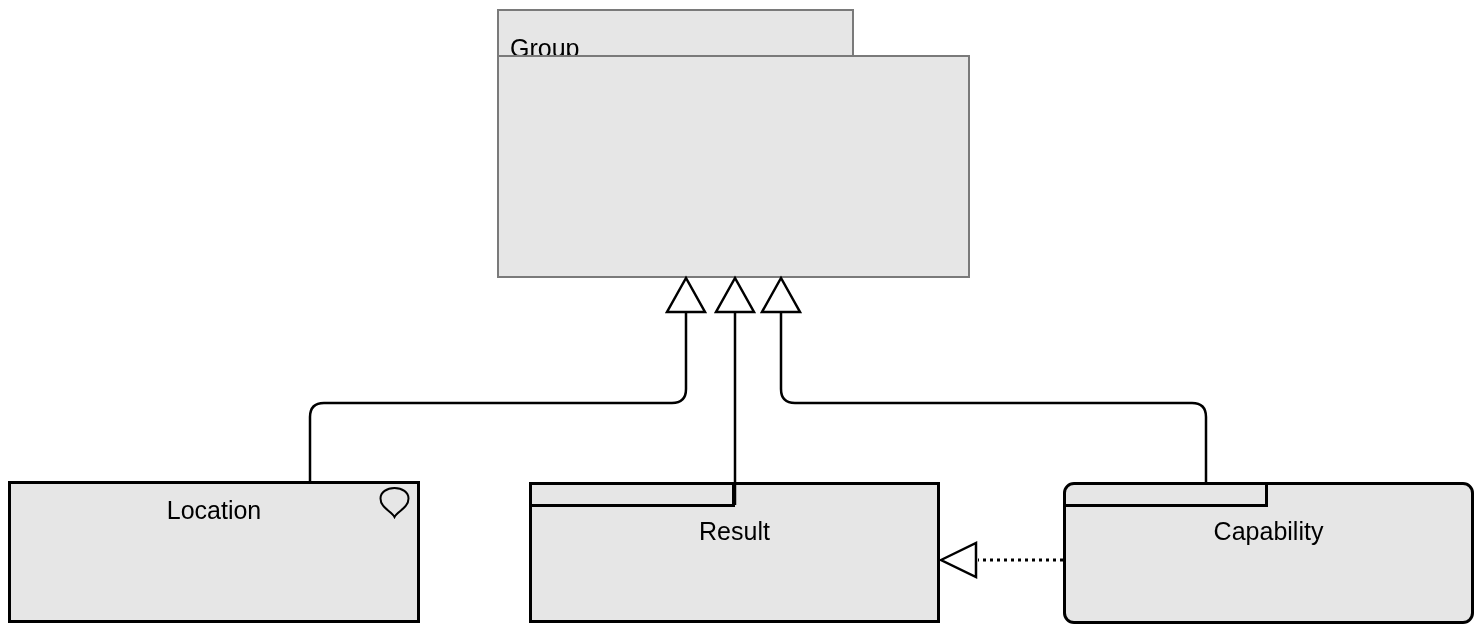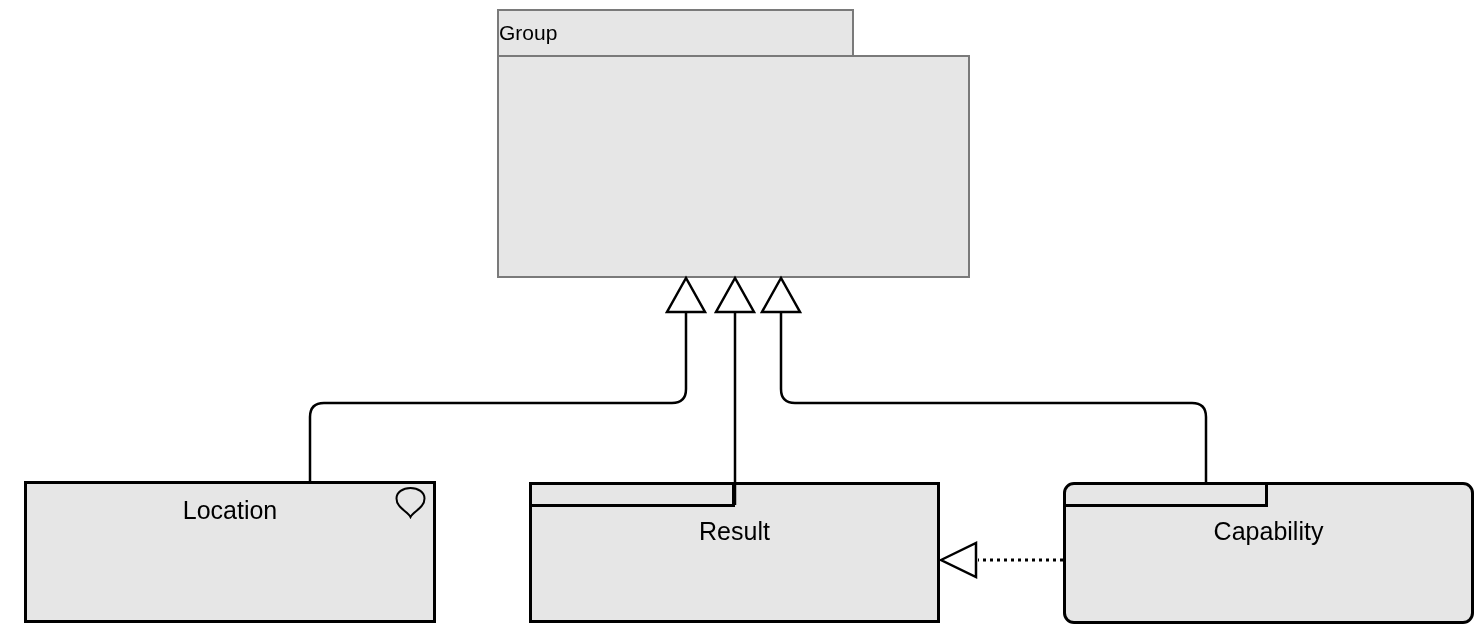--- a/index.html
+++ b/index.html
@@ -17,43 +17,45 @@
     left: 497px; top: 9px;
     width: 357px; height: 46px;
     background: #e6e6e6;
     border: 2px solid #7a7a7a;
     border-bottom: none;
     box-sizing: border-box;
     z-index: 1;
   }
   .pkg-tab-label {
     display: block;
+    padding-left: 11px;
     line-height: 44px;
-    font-size: 21px;
+    font-size: 25px;
     color: #000000;
     white-space: nowrap;
+    margin-top: 15px;
   }
   .pkg-body {
     position: absolute;
     left: 497px; top: 55px;
     width: 473px; height: 223px;
     background: #e6e6e6;
     border: 2px solid #7a7a7a;
     box-sizing: border-box;
     z-index: 1;
   }
   
   .node {
     position: absolute;
     background: #e6e6e6;
     border: 3px solid #000000;
     box-sizing: border-box;
     z-index: 1;
   }
-  .node-location  { left: 8px;    top: 481px; width: 412px; height: 142px; margin-left: 16px; }
+  .node-location  { left: 8px;    top: 481px; width: 412px; height: 142px; }
   .node-result    { left: 529px;  top: 482px; width: 411px; height: 141px; }
   .node-capability{ left: 1063px; top: 482px; width: 411px; height: 142px; border-radius: 11px; }
   .node-tab {
     position: absolute;
     left: 0; top: 0;
     height: 19px;
     border-bottom: 3px solid #000000;
     border-right: 3px solid #000000;
   }
   .node-tab-result    { width: 200px; }

